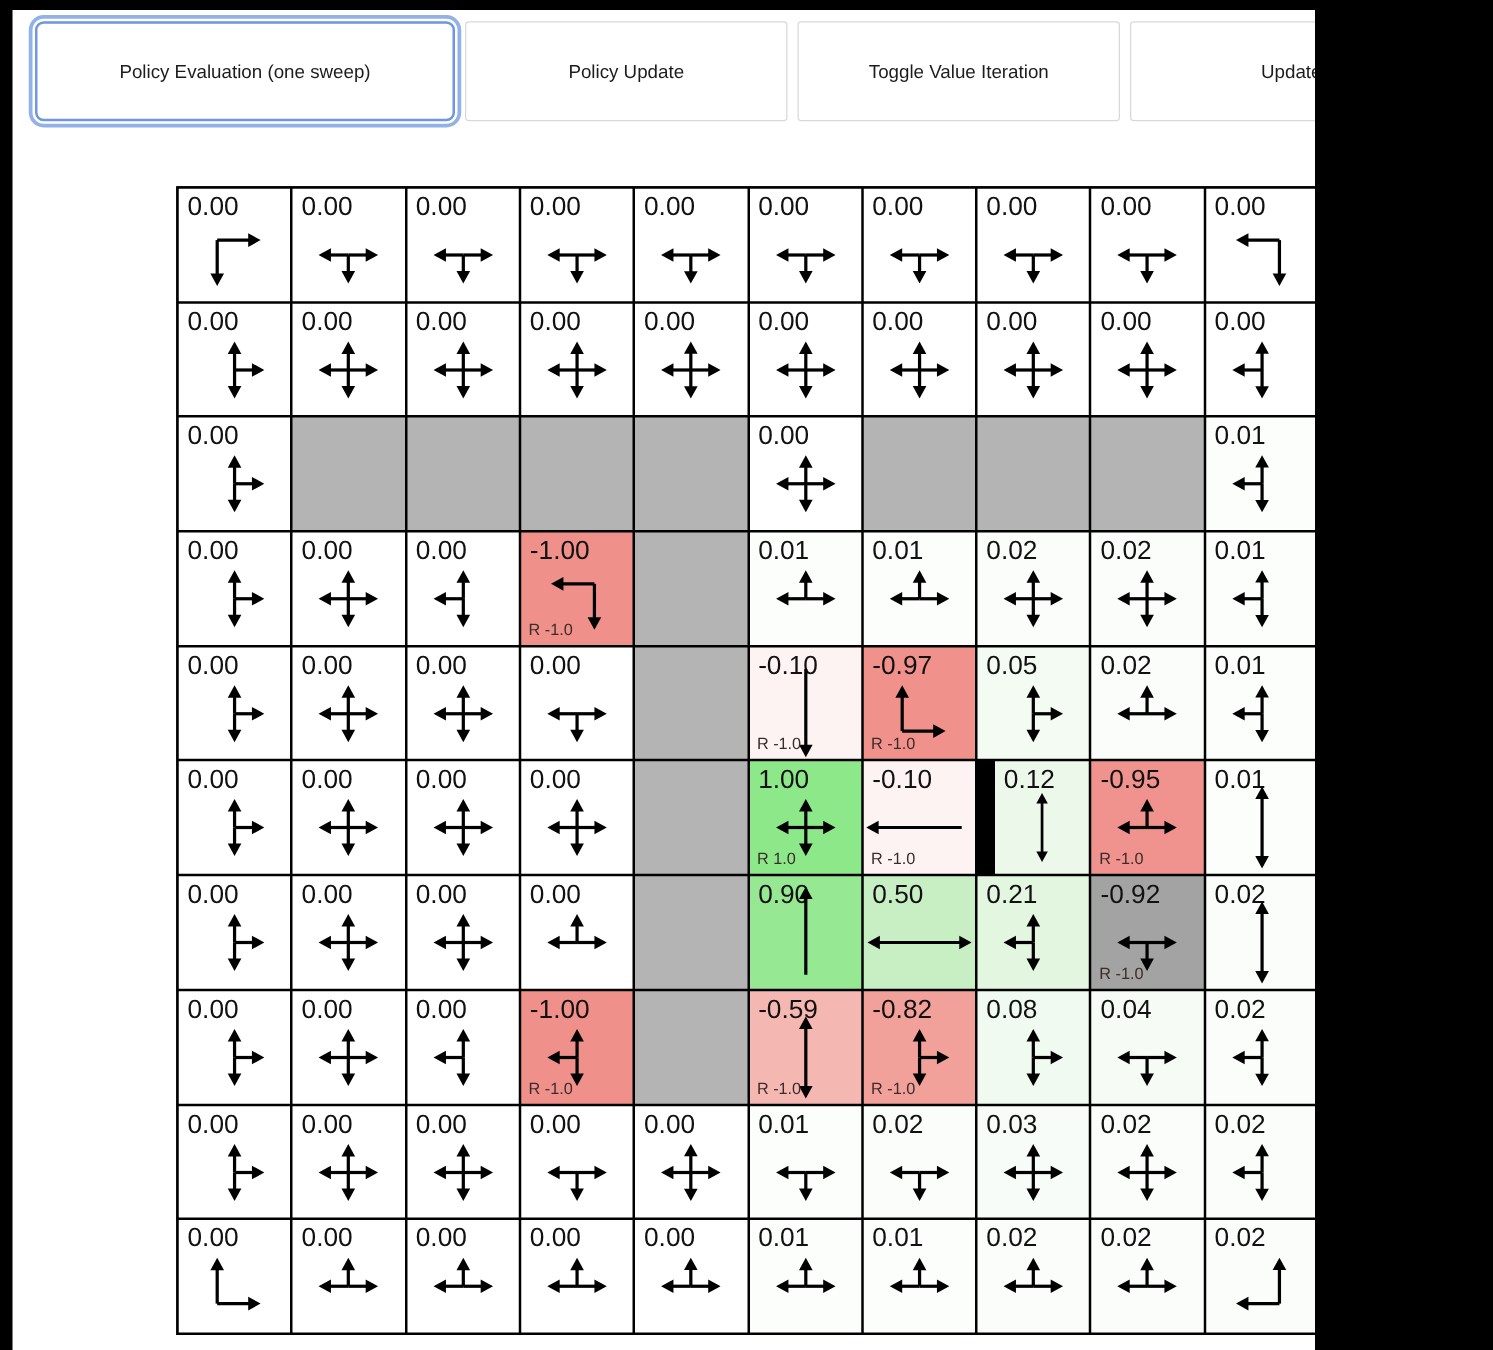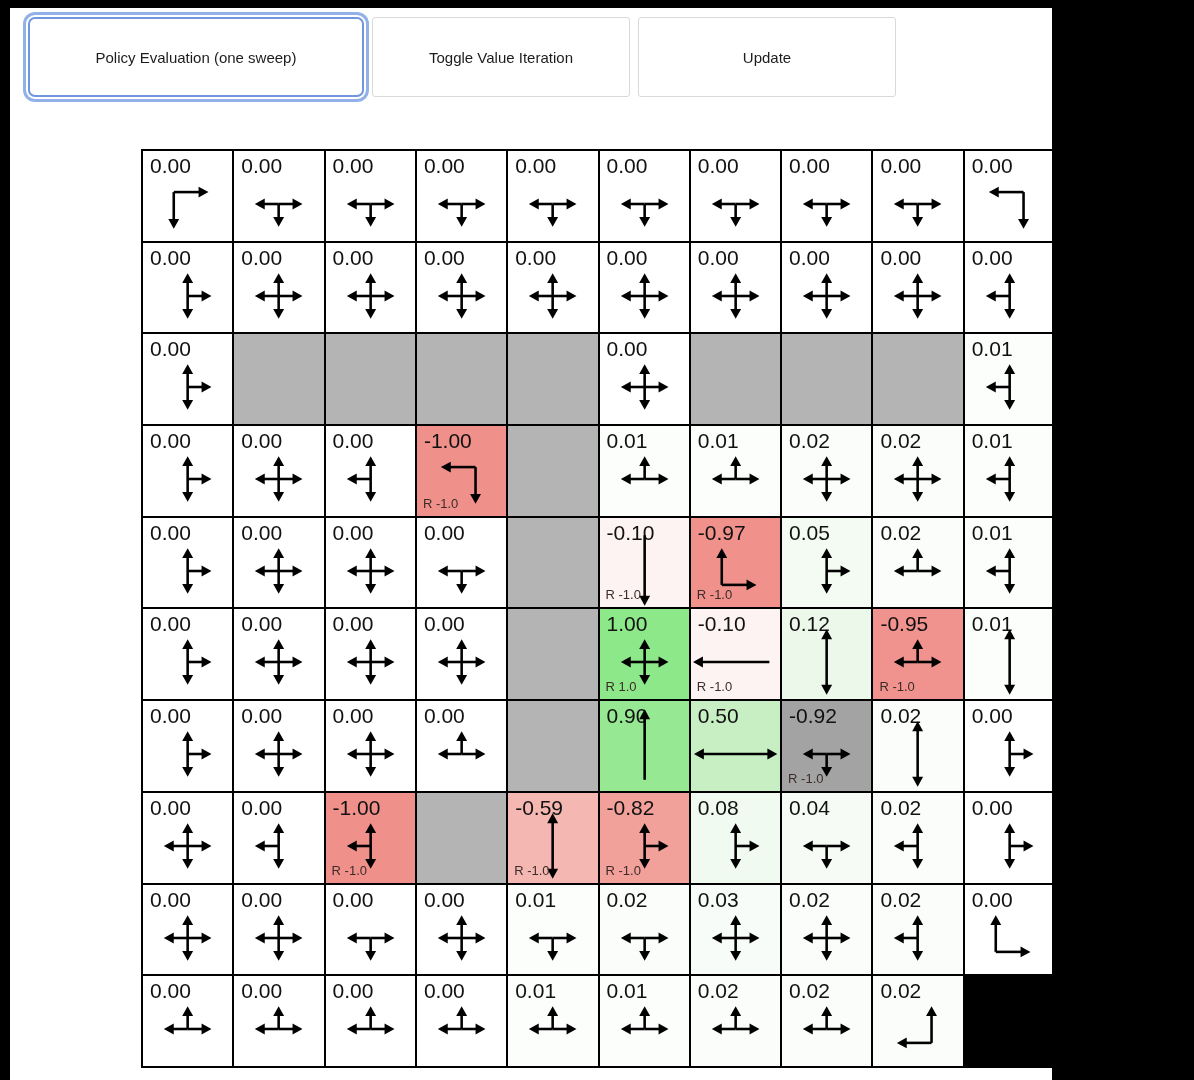--- a/index.html
+++ b/index.html
@@ -30,20 +30,21 @@
 </style>
 </head>
 <body>
 
 <div class="page">
   <div class="edge-top"></div>
   <div class="edge-left"></div>
 
   <div class="toolbar">
     <button class="btn b1 active">Policy Evaluation (one sweep)</button>
+    <button class="btn b2">Policy Update</button>
     <button class="btn b3">Toggle Value Iteration</button>
     <button class="btn b4">Update</button>
   </div>
 
   <div class="grid" id="grid">
       <div class="cell">
         <span class="val">0.00</span>
         <svg viewBox="0 0 90 56" class="arrows">
           <line x1="31" y1="44" x2="31" y2="16"></line>
           <line x1="31" y1="16" x2="57" y2="16"></line>
@@ -587,21 +588,21 @@
         <span class="rwd">R 1.0</span>
       </div>
       <div class="cell" style="background: rgb(253, 243, 242);">
         <span class="val">-0.10</span>
         <svg viewBox="0 0 90 56" class="arrows">
           <line x1="79" y1="28" x2="11" y2="28"></line>
           <polygon points="2,28 12,22.5 12,33.5"></polygon>
         </svg>
         <span class="rwd">R -1.0</span>
       </div>
-      <div class="cell" style="background: rgb(236, 248, 234);">
+      <div class="cell" style="background: rgb(236, 248, 234); margin-left: 14px;">
         <span class="val">0.12</span>
         <svg viewBox="0 0 90 56" class="arrows">
           <line x1="45" y1="4" x2="45" y2="52"></line>
           <polygon points="45,-5 39.5,5 50.5,5"></polygon>
           <polygon points="45,61 39.5,51 50.5,51"></polygon>
         </svg>
       </div>
       <div class="cell" style="background: rgb(240, 146, 141);">
         <span class="val">-0.95</span>
         <svg viewBox="0 0 90 56" class="arrows">
@@ -677,20 +678,31 @@
           <line x1="45" y1="54" x2="45" y2="-8"></line>
           <polygon points="45,-17 39.5,-7 50.5,-7"></polygon>
         </svg>
       </div>
       <div class="cell" style="background: rgb(200, 239, 196);">
         <span class="val">0.50</span>
         <svg viewBox="0 0 90 56" class="arrows">
           <line x1="12" y1="28" x2="78" y2="28"></line>
           <polygon points="3,28 13,22.5 13,33.5"></polygon>
           <polygon points="87,28 77,22.5 77,33.5"></polygon>
+        </svg>
+      </div>
+      <div class="cell" style="background: rgb(227, 246, 224);">
+        <span class="val">0.21</span>
+        <svg viewBox="0 0 90 56" class="arrows">
+          <line x1="45" y1="28" x2="45" y2="14"></line>
+          <polygon points="45,5 39.5,15 50.5,15"></polygon>
+          <line x1="45" y1="28" x2="45" y2="42"></line>
+          <polygon points="45,51 39.5,41 50.5,41"></polygon>
+          <line x1="45" y1="28" x2="30" y2="28"></line>
+          <polygon points="21,28 31,22.5 31,33.5"></polygon>
         </svg>
       </div>
       <div class="cell" style="background: #a3a3a3;">
         <span class="val">-0.92</span>
         <svg viewBox="0 0 90 56" class="arrows">
           <line x1="45" y1="28" x2="45" y2="42"></line>
           <polygon points="45,51 39.5,41 50.5,41"></polygon>
           <line x1="45" y1="28" x2="30" y2="28"></line>
           <polygon points="21,28 31,22.5 31,33.5"></polygon>
           <line x1="45" y1="28" x2="60" y2="28"></line>

